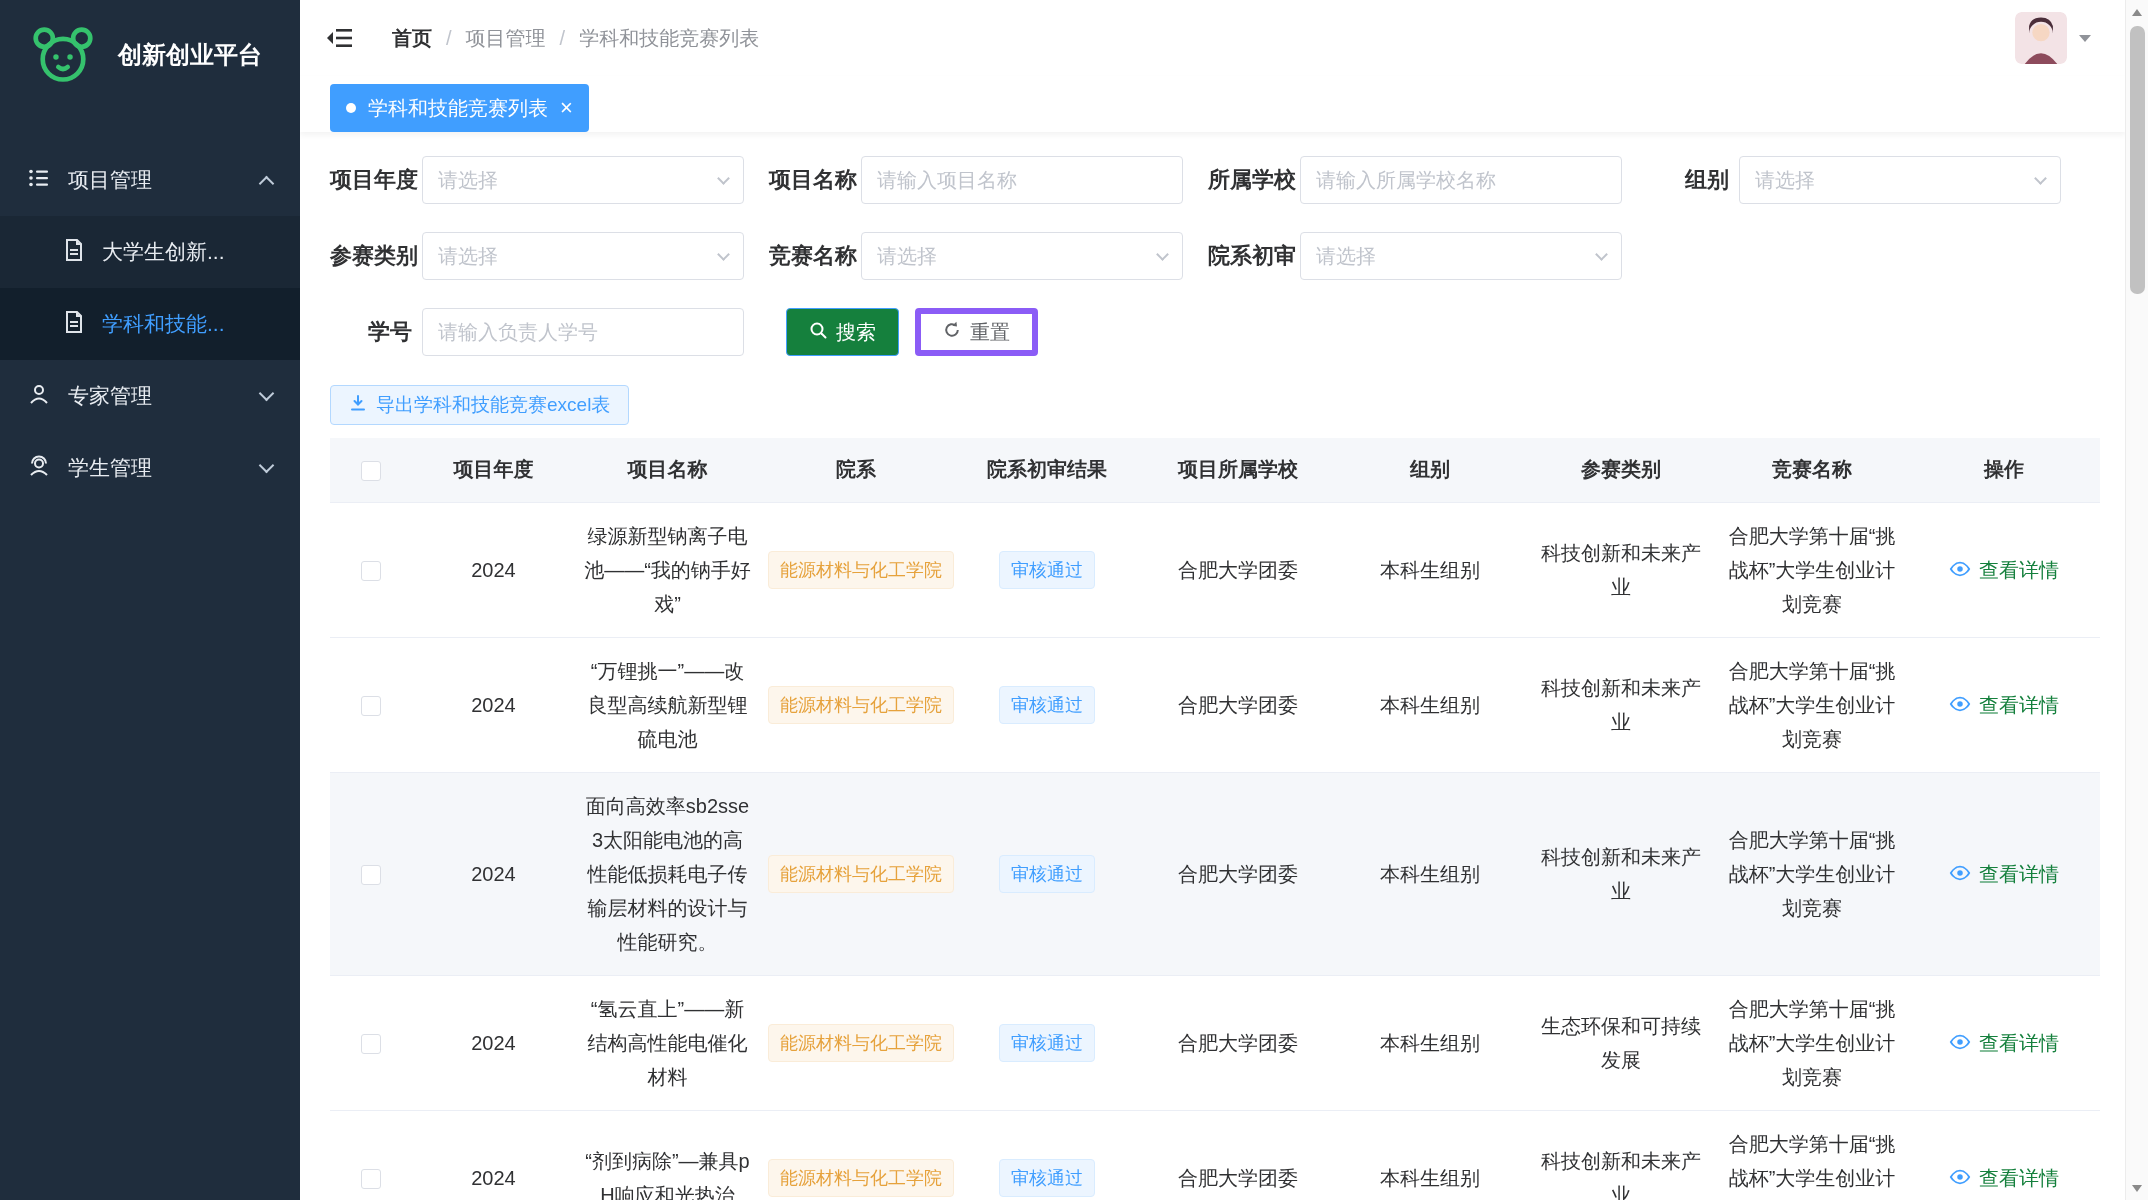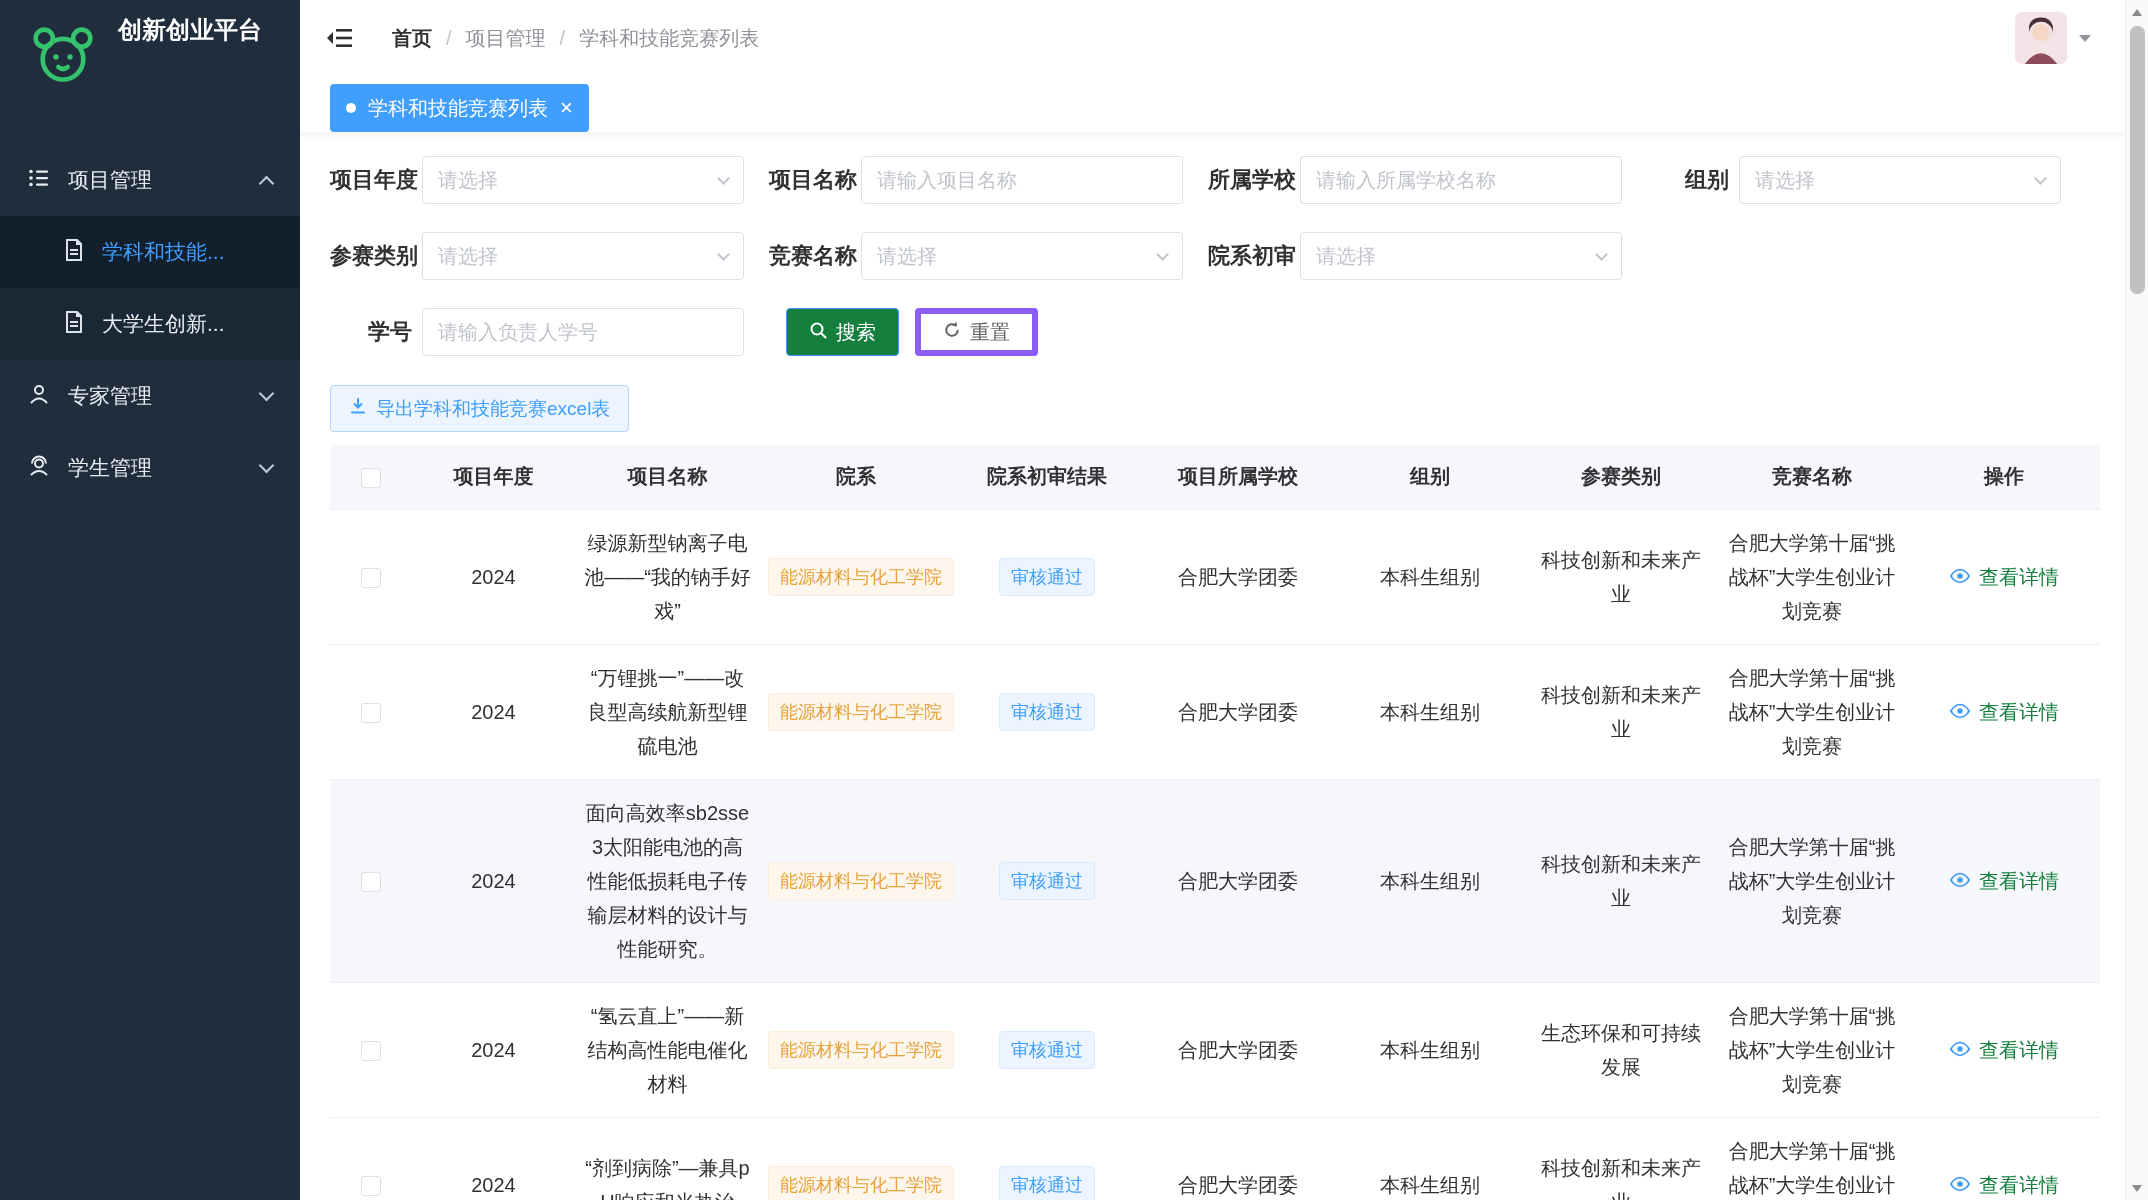--- a/index.html
+++ b/index.html
@@ -2,21 +2,21 @@
 <html><head>
 <meta charset="utf-8">
 <style>
   * { margin:0; padding:0; box-sizing:border-box; }
   html,body { width:2148px; height:1200px; overflow:hidden; background:#fff;
     font-family:"Liberation Sans", sans-serif; color:#303133; }
   .app { display:flex; width:100%; height:100%; }
 
   
   .sidebar { width:300px; flex-shrink:0; background:#1f2d3d; color:#e8ecf1; }
-  .logo-row { display:flex; padding:14px 18px 0 24px; height:96px; }
+  .logo-row { display:flex; align-items:center; padding:14px 18px 0 24px; height:96px; }
   .logo-title { font-size:24px; font-weight:bold; color:#fff; margin-left:16px; }
   nav.menu { margin-top:48px; }
   .menu-item { height:72px; display:flex; align-items:center; padding:0 28px; font-size:21px; cursor:pointer; }
   .menu-item .mi-label { margin-left:18px; flex:1; white-space:nowrap; overflow:hidden; }
   .chev { width:11px; height:11px; border-right:2px solid #bfcbd9; border-bottom:2px solid #bfcbd9; margin-left:auto; }
   .chev.up { transform:rotate(-135deg); margin-top:6px; }
   .chev.down { transform:rotate(45deg); margin-bottom:6px; }
   .submenu { background:#1a2735; }
   .submenu .menu-item { padding-left:64px; }
   .submenu .menu-item.active { background:#121f2c; color:#409eff; }
@@ -48,21 +48,21 @@
   .f-field { position:relative; width:322px; height:48px; border:1px solid #dcdfe6; border-radius:4px; background:#fff; display:flex; align-items:center; }
   .f-field input { border:none; outline:none; width:100%; height:100%; padding:0 32px 0 15px; font-size:20px; color:#303133; border-radius:4px; background:transparent; }
   .f-field input::placeholder { color:#c0c4cc; }
   .sel-chev { position:absolute; right:15px; top:17px; width:9px; height:9px; border-right:2px solid #c0c4cc; border-bottom:2px solid #c0c4cc; transform:rotate(45deg); pointer-events:none; }
 
   .btn { display:inline-flex; align-items:center; gap:9px; height:48px; padding:0 22px; border-radius:4px; font-size:20px; cursor:pointer; }
   .btn.primary { background:#15803d; border:1px solid #409eff; color:#fff; margin-left:17px; }
   .btn.plain { background:#fff; border:6px solid #8b5cf6; color:#606266; margin-left:16px; }
 
   .export-row { margin:1px 0 13px; }
-  .btn.export { height:47px; padding:0 18px; background:#ecf5ff; border:1px solid #b3d8ff; color:#409eff; font-size:19px; }
+  .btn.export { height:40px; padding:0 18px; background:#ecf5ff; border:1px solid #b3d8ff; color:#409eff; font-size:19px; }
 
   
   table.grid { width:1770px; table-layout:fixed; border-collapse:collapse; margin-top:0; }
   table.grid th { height:64px; background:#f5f7fa; font-size:20px; font-weight:700; color:#303133; text-align:center; border-bottom:1px solid #ebeef5; }
   table.grid td { padding:16px 8px; text-align:center; vertical-align:middle; font-size:20px; line-height:34px; color:#303133; border-bottom:1px solid #ebeef5; word-break:break-all; }
   tr.striped td { background:#f5f7fa; }
   .cb { display:inline-block; width:20px; height:20px; border:1px solid #dcdfe6; border-radius:3px; background:#fff; vertical-align:middle; cursor:pointer; }
   .tag { display:inline-block; height:38px; line-height:36px; padding:0 11px; border-radius:4px; font-size:18px; white-space:nowrap; }
   .tag.warn { background:#fdf6ec; color:#e6a23c; border:1px solid #faecd8; }
   .tag.info { background:#ecf5ff; color:#409eff; border:1px solid #d9ecff; }
@@ -104,39 +104,39 @@
             <circle cx="3" cy="11" r="1.8" fill="#e8ecf1"></circle>
               <rect x="8" y="9.9" width="12" height="2.4" rx="1" fill="#e8ecf1"></rect>
             <circle cx="3" cy="17.5" r="1.8" fill="#e8ecf1"></circle>
               <rect x="8" y="16.4" width="12" height="2.4" rx="1" fill="#e8ecf1"></rect>
           </svg>
         </span>
         <span class="mi-label">项目管理</span>
         <span class="chev up"></span>
       </div>
       <div class="submenu">
+        <div class="menu-item">
+          <span>
+            <svg width="20" height="22" viewBox="0 0 20 22" fill="none" stroke="#dfe4ea" stroke-width="2">
+              <path d="M3 1 h10 l4 4 v16 h-14 z"></path>
+                <path d="M13 1 v4 h4"></path>
+                <path d="M6 11 h8 M6 15 h8"></path>
+            </svg>
+          </span>
+          <span class="mi-label">大学生创新...</span>
+        </div>
         <div class="menu-item active">
           <span>
             <svg width="20" height="22" viewBox="0 0 20 22" fill="none" stroke="#dfe4ea" stroke-width="2">
               <path d="M3 1 h10 l4 4 v16 h-14 z"></path>
                 <path d="M13 1 v4 h4"></path>
                 <path d="M6 11 h8 M6 15 h8"></path>
             </svg>
           </span>
           <span class="mi-label">学科和技能...</span>
-        </div>
-        <div class="menu-item">
-          <span>
-            <svg width="20" height="22" viewBox="0 0 20 22" fill="none" stroke="#dfe4ea" stroke-width="2">
-              <path d="M3 1 h10 l4 4 v16 h-14 z"></path>
-                <path d="M13 1 v4 h4"></path>
-                <path d="M6 11 h8 M6 15 h8"></path>
-            </svg>
-          </span>
-          <span class="mi-label">大学生创新...</span>
         </div>
       </div>
       <div class="menu-item">
         <span>
           <svg width="22" height="22" viewBox="0 0 22 22" fill="none" stroke="#e8ecf1" stroke-width="2">
             <circle cx="11" cy="7" r="4"></circle>
               <path d="M3 20 q8 -9 16 0"></path>
           </svg>
         </span>
         <span class="mi-label">专家管理</span>

